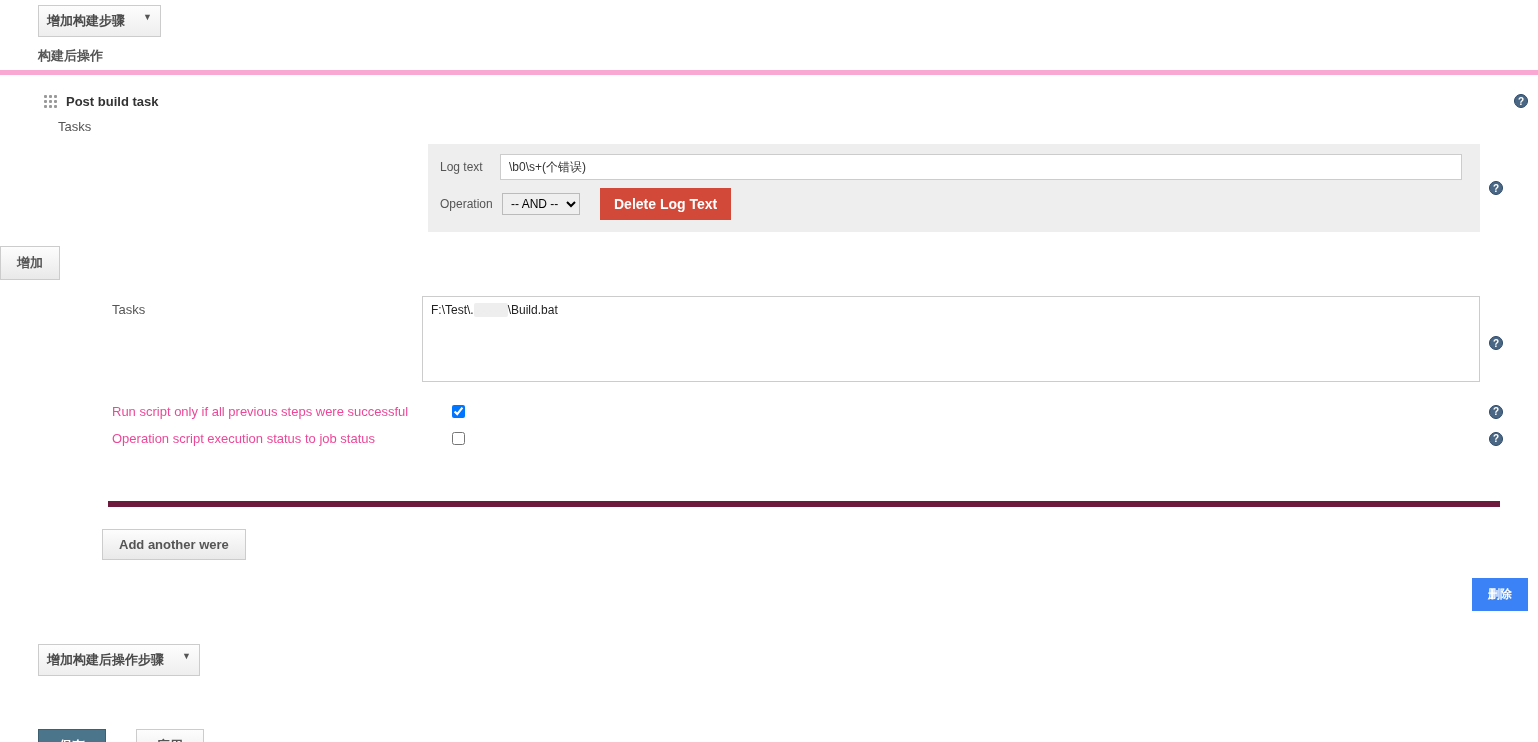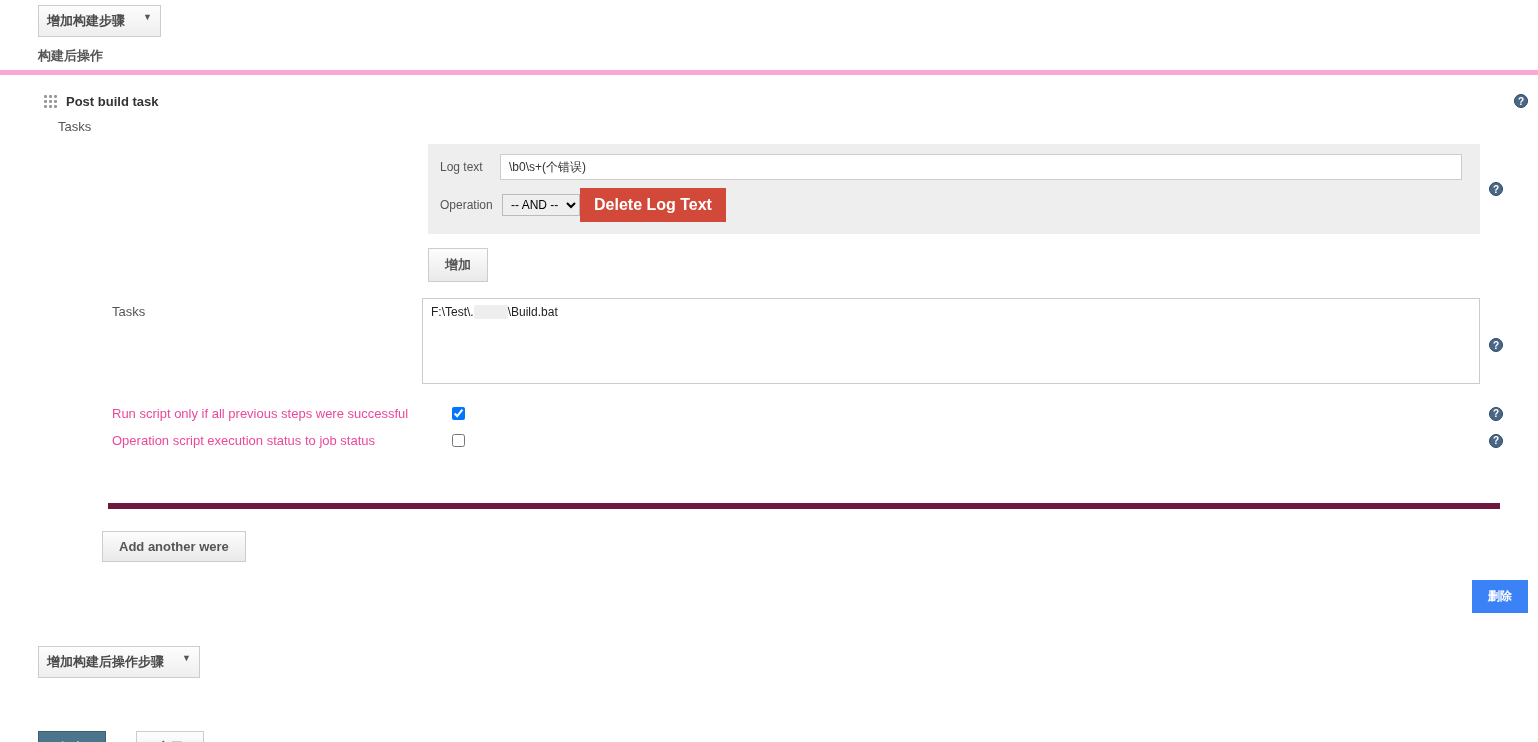--- a/index.html
+++ b/index.html
@@ -117,35 +117,34 @@
       padding: 2px 4px;
       font-size: 12px;
       margin-left: 2px;
     }
     .btn-red {
       background: #d24939;
       color: #fff;
       border: none;
       padding: 8px 14px;
       font-weight: bold;
-      font-size: 16px;
-      margin-left: 0;
+      font-size: 14px;
+      margin-left: 20px;
       cursor: pointer;
     }
     .btn-grey {
       background: linear-gradient(to bottom, #fdfdfd, #e9e9e9);
       border: 1px solid #ccc;
       padding: 7px 16px;
       font-size: 13px;
       color: #555;
       cursor: pointer;
       font-weight: bold;
     }
     .add-btn-wrapper {
-      margin-left: 428px;
       margin-top: 14px;
     }
     .script-row {
       display: flex;
       margin-top: 16px;
       position: relative;
     }
     .script-label {
       margin-left: 112px;
       width: 310px;

